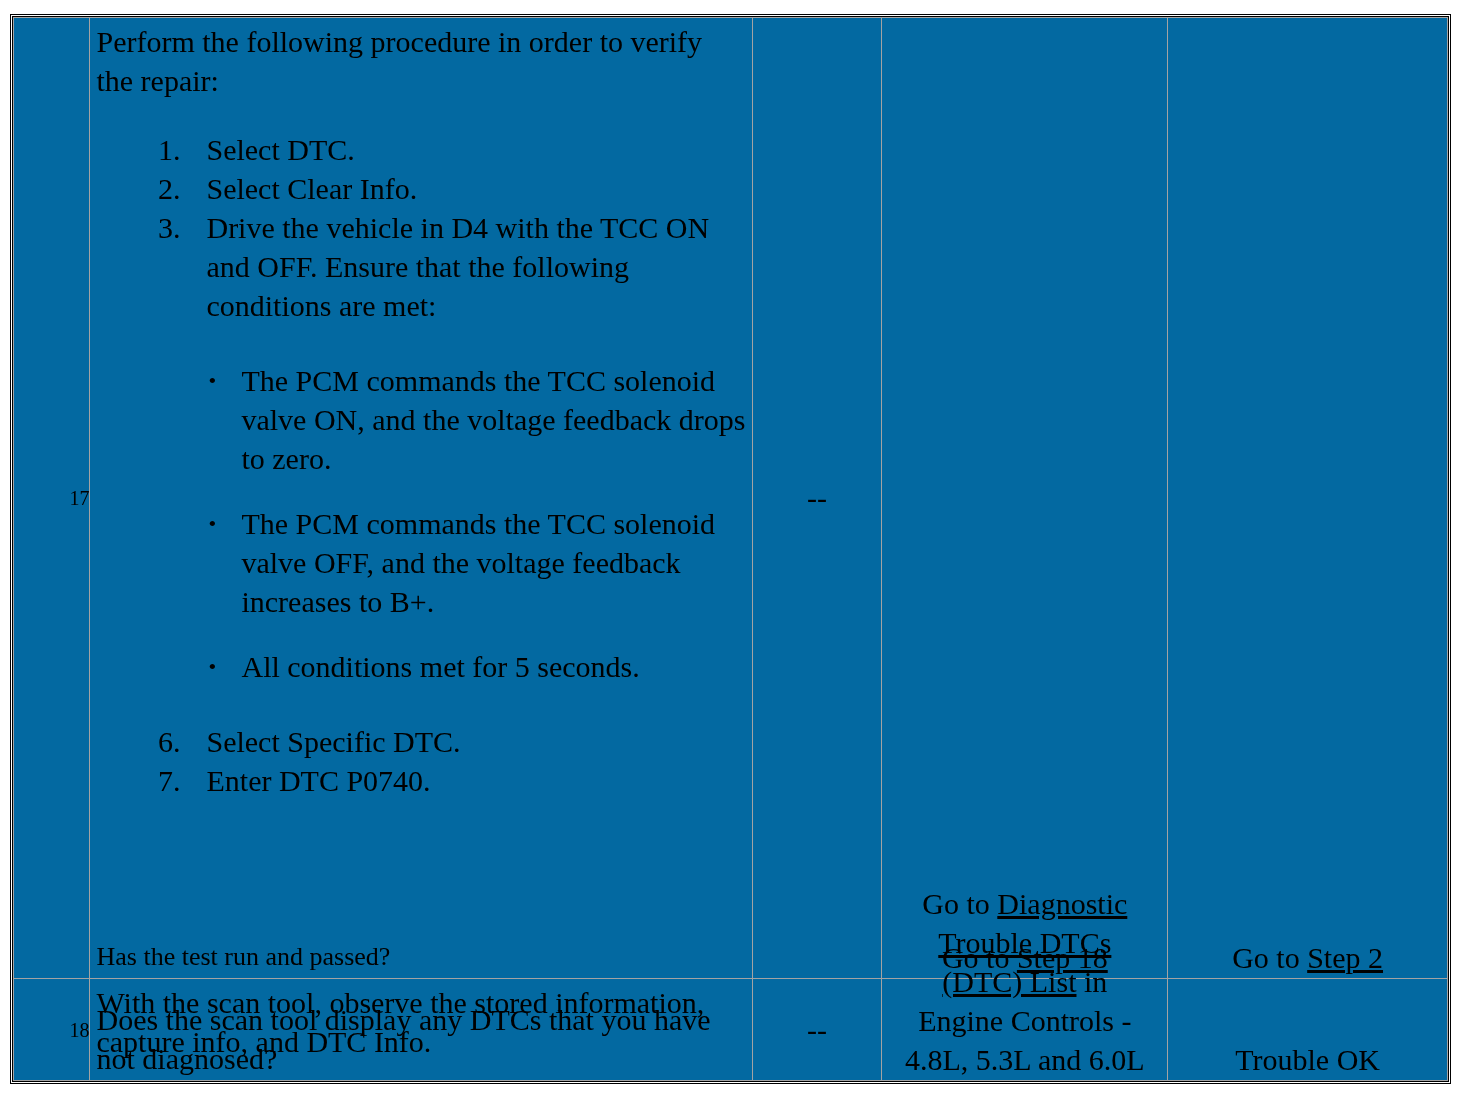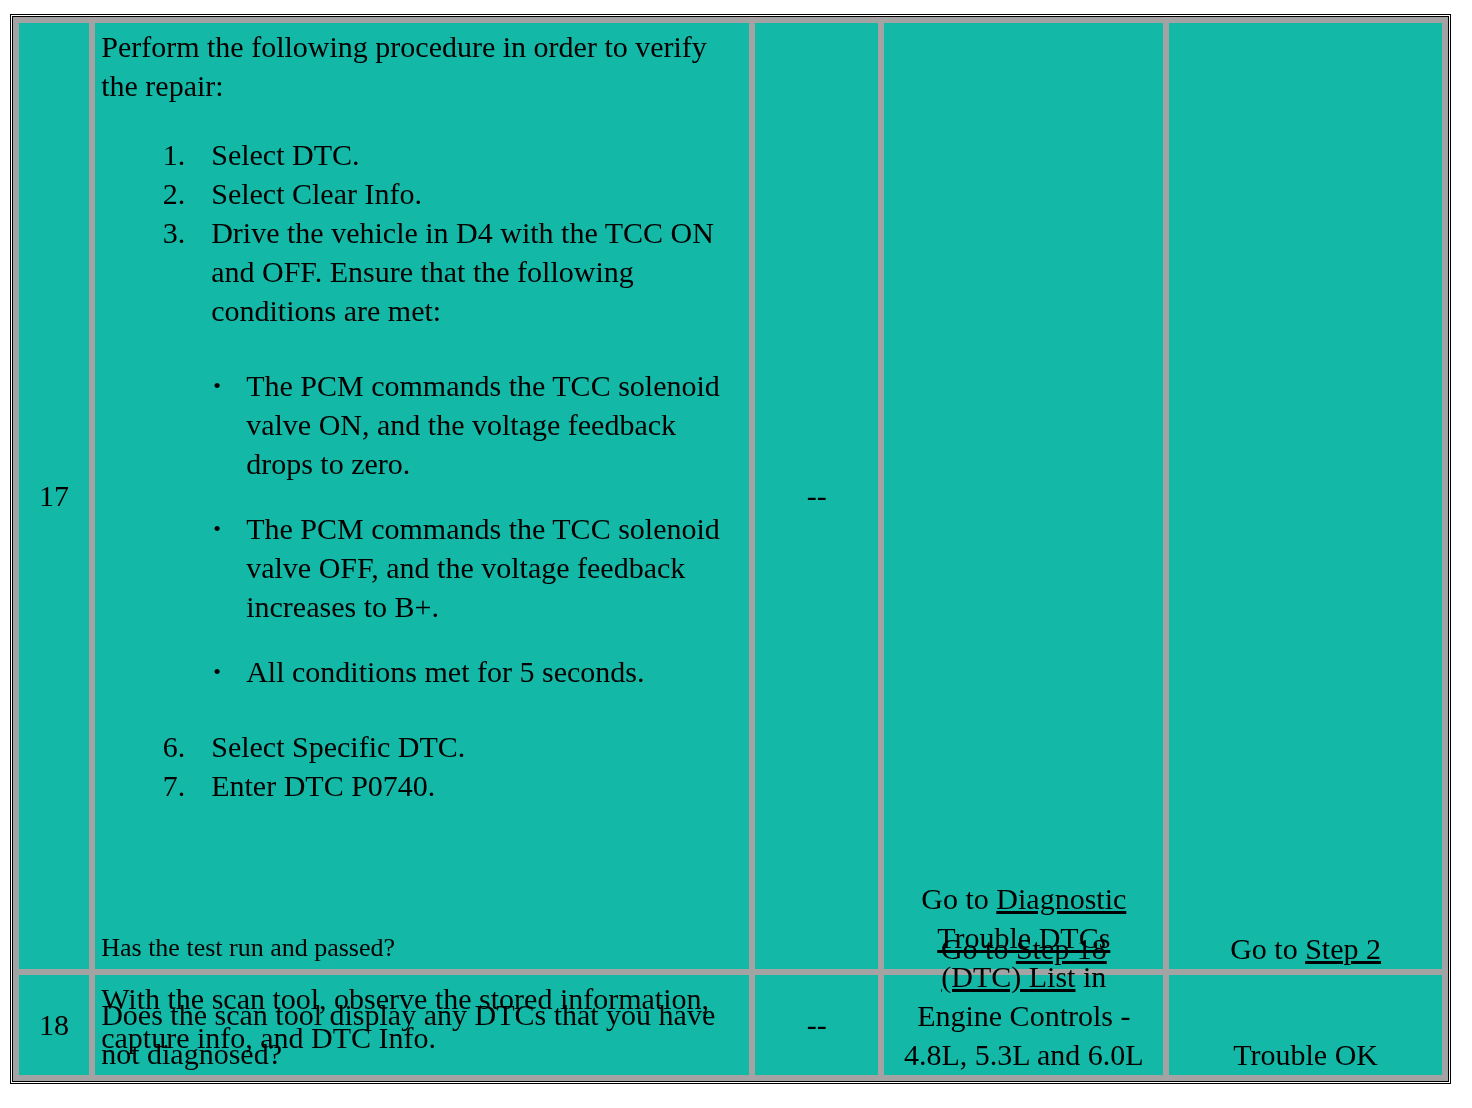--- a/index.html
+++ b/index.html
@@ -35,44 +35,44 @@
   }
 
   table.grid {
     border-collapse: collapse;
     table-layout: fixed;
     width: 100%;
     height: 100%;
   }
 
   table.grid td {
-    border: 6px solid #a3a3a3;
+    border: 1px solid #a3a3a3;
     vertical-align: top;
     padding: 0;
-    background: #14b8a6;
+    background: #0369a1;
   }
 
   
   .col-step   { width: 76px; }
   .col-action { width: 658px; }
   .col-value  { width: 129px; }
   .col-yes    { width: 284px; }
   .col-no     { width: 278px; font-family: Liberation Serif, serif; }
 
   
   .cell-inner {
     position: relative;
     height: 100%;
     box-sizing: border-box;
   }
 
   .step-num {
-    font-size: 30px;
+    font-size: 20px;
     line-height: 1;
-    text-align: center;
+    text-align: right;
     position: absolute;
     left: 0; right: 0;
     top: 50%;
     transform: translateY(-50%);
   }
 
   .value-dash {
     font-size: 30px;
     line-height: 1;
     text-align: center;

